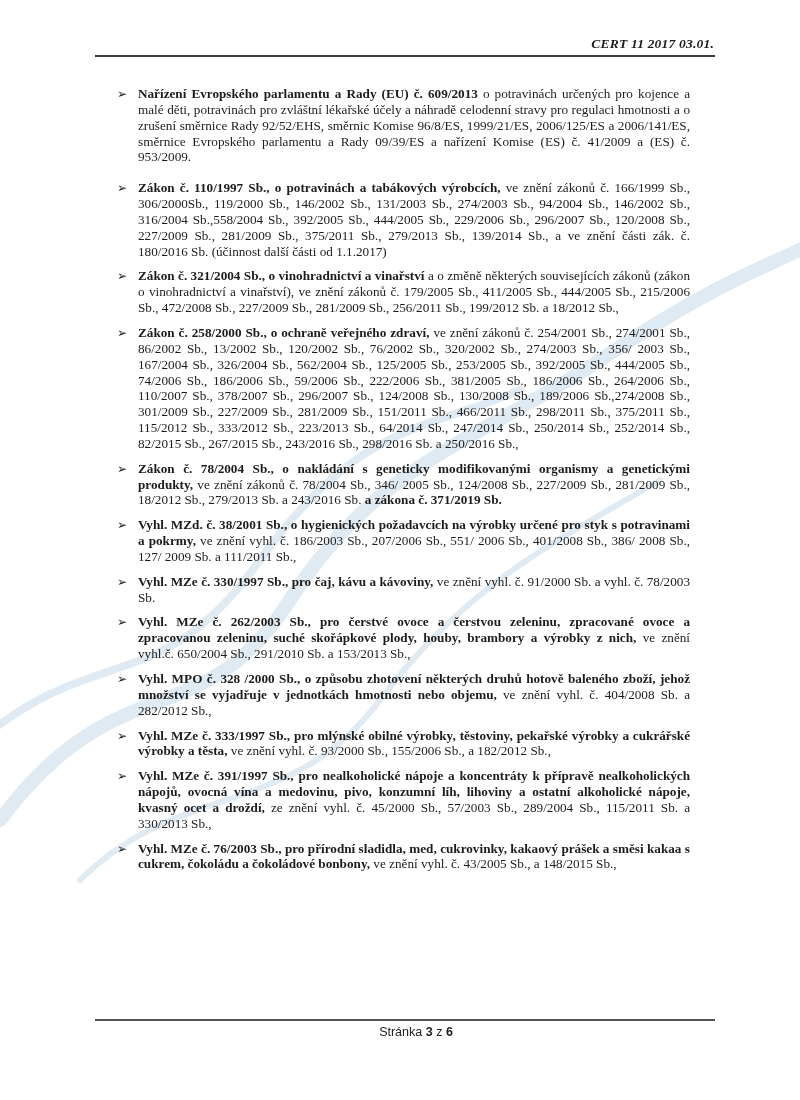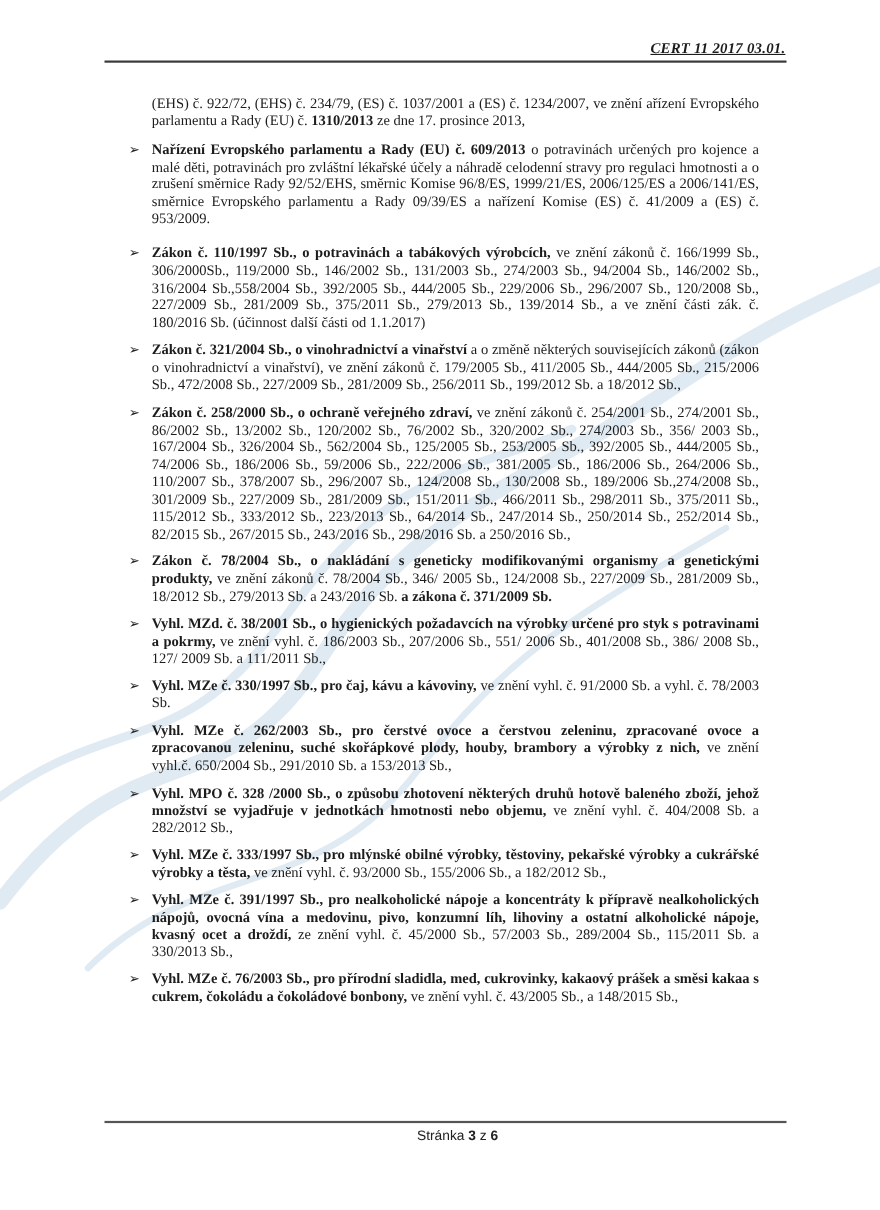--- a/index.html
+++ b/index.html
@@ -25,21 +25,20 @@
   }
   .header-text {
     position: absolute;
     top: 36px;
     right: 86px;
     font-style: italic;
     font-weight: bold;
     font-size: 13.5px;
     letter-spacing: 0.2px;
     z-index: 2;
-    text-decoration: underline;
   }
   .header-rule {
     position: absolute;
     top: 55px;
     left: 95px;
     width: 620px;
     height: 2px;
     background: #3a3a3a;
     z-index: 2;
   }
@@ -102,41 +101,40 @@
       <path d="M40 640 C 160 480, 240 560, 330 420 S 520 260, 640 180 S 800 90, 860 60" stroke-width="14"></path>
       <path d="M20 560 C 140 460, 200 520, 300 380 S 470 250, 560 210" stroke-width="8"></path>
       <path d="M120 700 C 220 600, 330 640, 420 520 S 600 360, 700 300" stroke-width="6"></path>
     </g>
   </svg>
 
   <span class="header-text">CERT 11 2017 03.01.</span>
   <div class="header-rule"></div>
 
   <div class="content">
-    <p class="intro"><span id="intro-text"><span>(EHS) č. 922/72, (EHS) č. 234/79, (ES) č. 1037/2001 a (ES) č. 1234/2007, ve znění ařízení Evropského parlamentu a Rady (EU) č. </span><span class="b">1310/2013</span><span> ze dne 17. prosince 2013,</span></span></p>
     <div id="bullet-list">
         <div class="item">
           <span class="bullet">➢</span>
           <div class="itext"><span class="b">Nařízení Evropského parlamentu a Rady (EU) č. 609/2013</span><span> o potravinách určených pro kojence a malé děti, potravinách pro zvláštní lékařské účely a náhradě celodenní stravy pro regulaci hmotnosti a o zrušení směrnice Rady 92/52/EHS, směrnic Komise 96/8/ES, 1999/21/ES, 2006/125/ES a 2006/141/ES, směrnice Evropského parlamentu a Rady 09/39/ES a nařízení Komise (ES) č. 41/2009 a (ES) č. 953/2009.</span></div>
         </div>
         <div class="item gap">
           <span class="bullet">➢</span>
           <div class="itext"><span class="b">Zákon č. 110/1997 Sb., o potravinách a tabákových výrobcích,</span><span> ve znění zákonů č. 166/1999 Sb., 306/2000Sb., 119/2000 Sb., 146/2002 Sb., 131/2003 Sb., 274/2003 Sb., 94/2004 Sb., 146/2002 Sb., 316/2004 Sb.,558/2004 Sb., 392/2005 Sb., 444/2005 Sb., 229/2006 Sb., 296/2007 Sb., 120/2008 Sb., 227/2009 Sb., 281/2009 Sb., 375/2011 Sb., 279/2013 Sb., 139/2014 Sb., a ve znění části zák. č. 180/2016 Sb. (účinnost další části od 1.1.2017)</span></div>
         </div>
         <div class="item">
           <span class="bullet">➢</span>
           <div class="itext"><span class="b">Zákon č. 321/2004 Sb., o vinohradnictví a vinařství</span><span> a o změně některých souvisejících zákonů (zákon o vinohradnictví a vinařství), ve znění zákonů č. 179/2005 Sb., 411/2005 Sb., 444/2005 Sb., 215/2006 Sb., 472/2008 Sb., 227/2009 Sb., 281/2009 Sb., 256/2011 Sb., 199/2012 Sb. a 18/2012 Sb.,</span></div>
         </div>
         <div class="item">
           <span class="bullet">➢</span>
           <div class="itext"><span class="b">Zákon č. 258/2000 Sb., o ochraně veřejného zdraví,</span><span> ve znění zákonů č. 254/2001 Sb., 274/2001 Sb., 86/2002 Sb., 13/2002 Sb., 120/2002 Sb., 76/2002 Sb., 320/2002 Sb., 274/2003 Sb., 356/ 2003 Sb., 167/2004 Sb., 326/2004 Sb., 562/2004 Sb., 125/2005 Sb., 253/2005 Sb., 392/2005 Sb., 444/2005 Sb., 74/2006 Sb., 186/2006 Sb., 59/2006 Sb., 222/2006 Sb., 381/2005 Sb., 186/2006 Sb., 264/2006 Sb., 110/2007 Sb., 378/2007 Sb., 296/2007 Sb., 124/2008 Sb., 130/2008 Sb., 189/2006 Sb.,274/2008 Sb., 301/2009 Sb., 227/2009 Sb., 281/2009 Sb., 151/2011 Sb., 466/2011 Sb., 298/2011 Sb., 375/2011 Sb., 115/2012 Sb., 333/2012 Sb., 223/2013 Sb., 64/2014 Sb., 247/2014 Sb., 250/2014 Sb., 252/2014 Sb., 82/2015 Sb., 267/2015 Sb., 243/2016 Sb., 298/2016 Sb. a 250/2016 Sb.,</span></div>
         </div>
         <div class="item">
           <span class="bullet">➢</span>
-          <div class="itext"><span class="b">Zákon č. 78/2004 Sb., o nakládání s geneticky modifikovanými organismy a genetickými produkty,</span><span> ve znění zákonů č. 78/2004 Sb., 346/ 2005 Sb., 124/2008 Sb., 227/2009 Sb., 281/2009 Sb., 18/2012 Sb., 279/2013 Sb. a 243/2016 Sb. </span><span class="b">a zákona č. 371/2009 Sb.</span></div>
+          <div class="itext"><span class="b">Zákon č. 78/2004 Sb., o nakládání s geneticky modifikovanými organismy a genetickými produkty,</span><span> ve znění zákonů č. 78/2004 Sb., 346/ 2005 Sb., 124/2008 Sb., 227/2009 Sb., 281/2009 Sb., 18/2012 Sb., 279/2013 Sb. a 243/2016 Sb. </span><span class="b">a zákona č. 371/2019 Sb.</span></div>
         </div>
         <div class="item">
           <span class="bullet">➢</span>
           <div class="itext"><span class="b">Vyhl. MZd. č. 38/2001 Sb., o hygienických požadavcích na výrobky určené pro styk s potravinami a pokrmy,</span><span> ve znění vyhl. č. 186/2003 Sb., 207/2006 Sb., 551/ 2006 Sb., 401/2008 Sb., 386/ 2008 Sb., 127/ 2009 Sb. a 111/2011 Sb.,</span></div>
         </div>
         <div class="item">
           <span class="bullet">➢</span>
           <div class="itext"><span class="b">Vyhl. MZe č. 330/1997 Sb., pro čaj, kávu a kávoviny,</span><span> ve znění vyhl. č. 91/2000 Sb. a vyhl. č. 78/2003 Sb.</span></div>
         </div>
         <div class="item">

